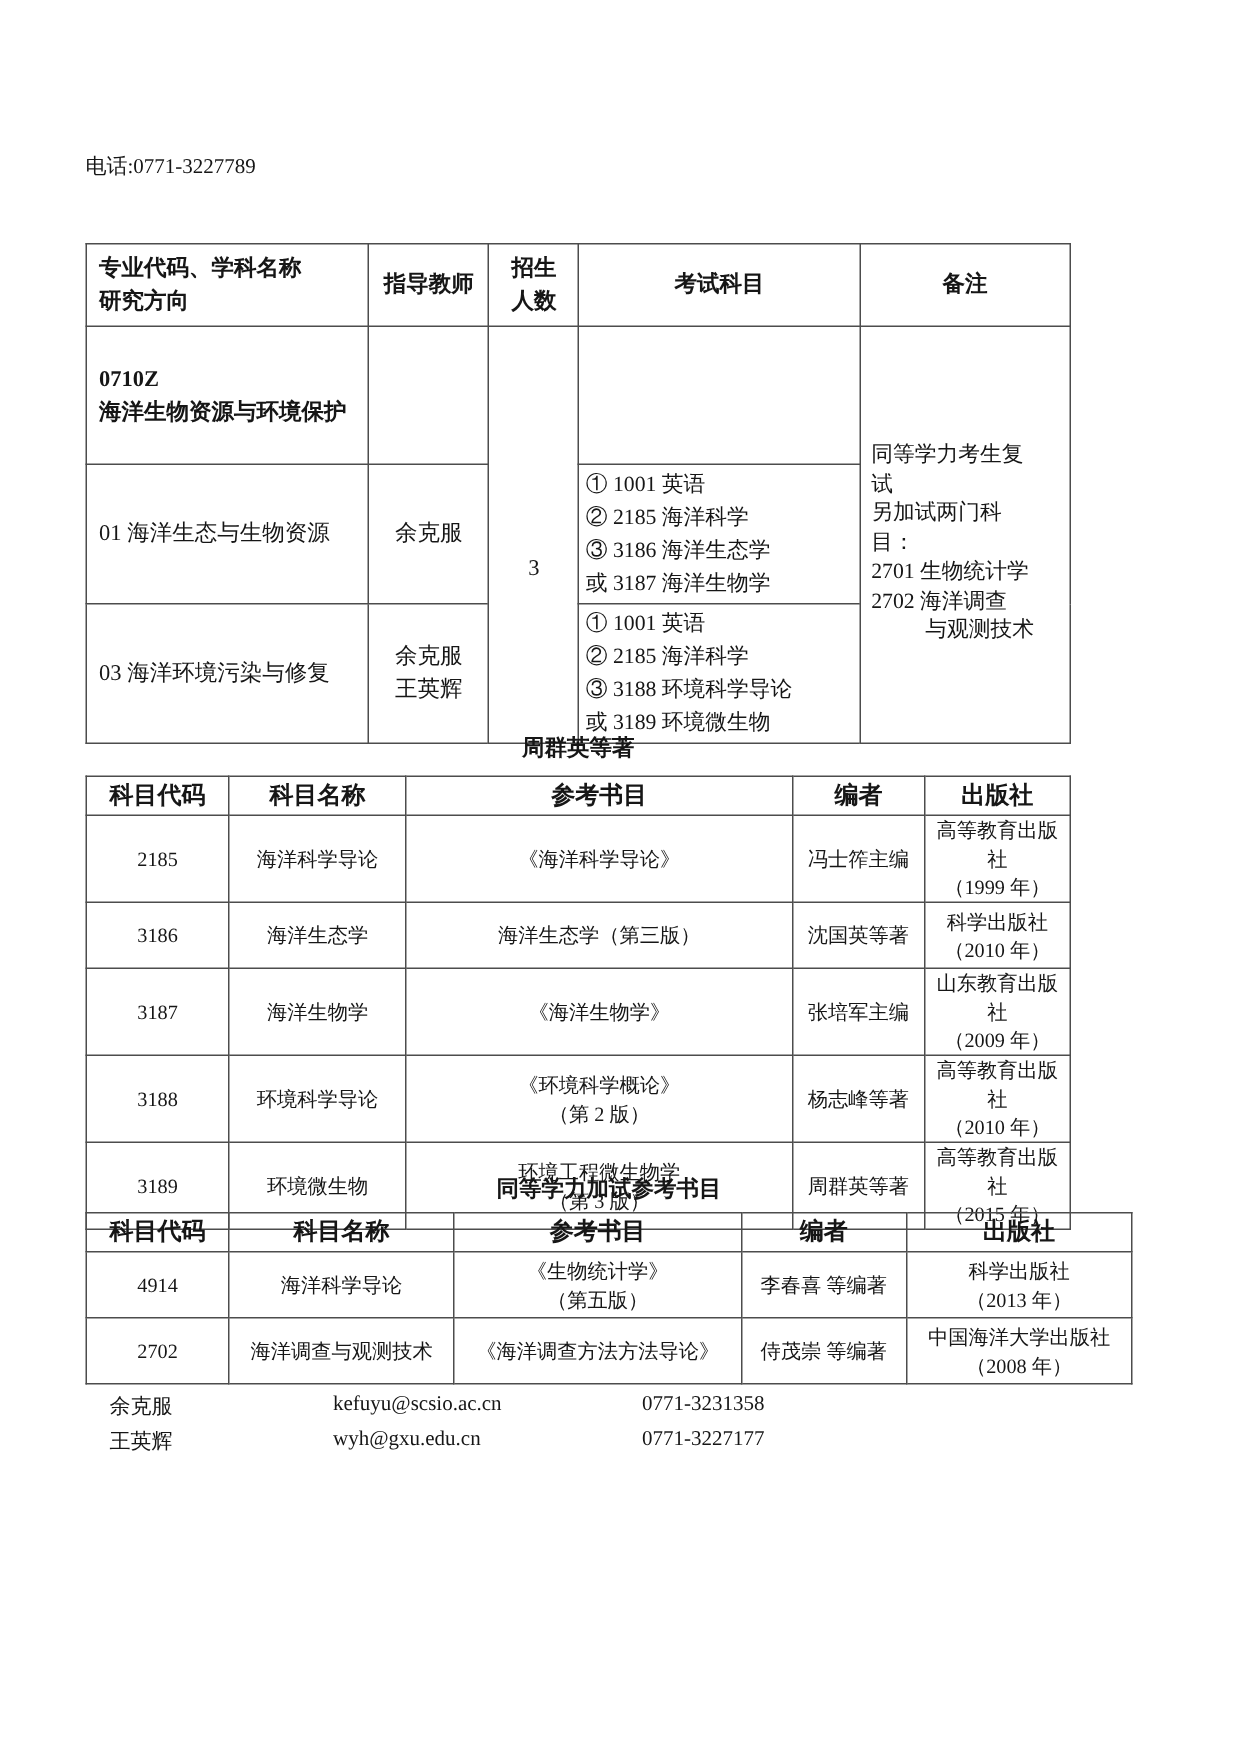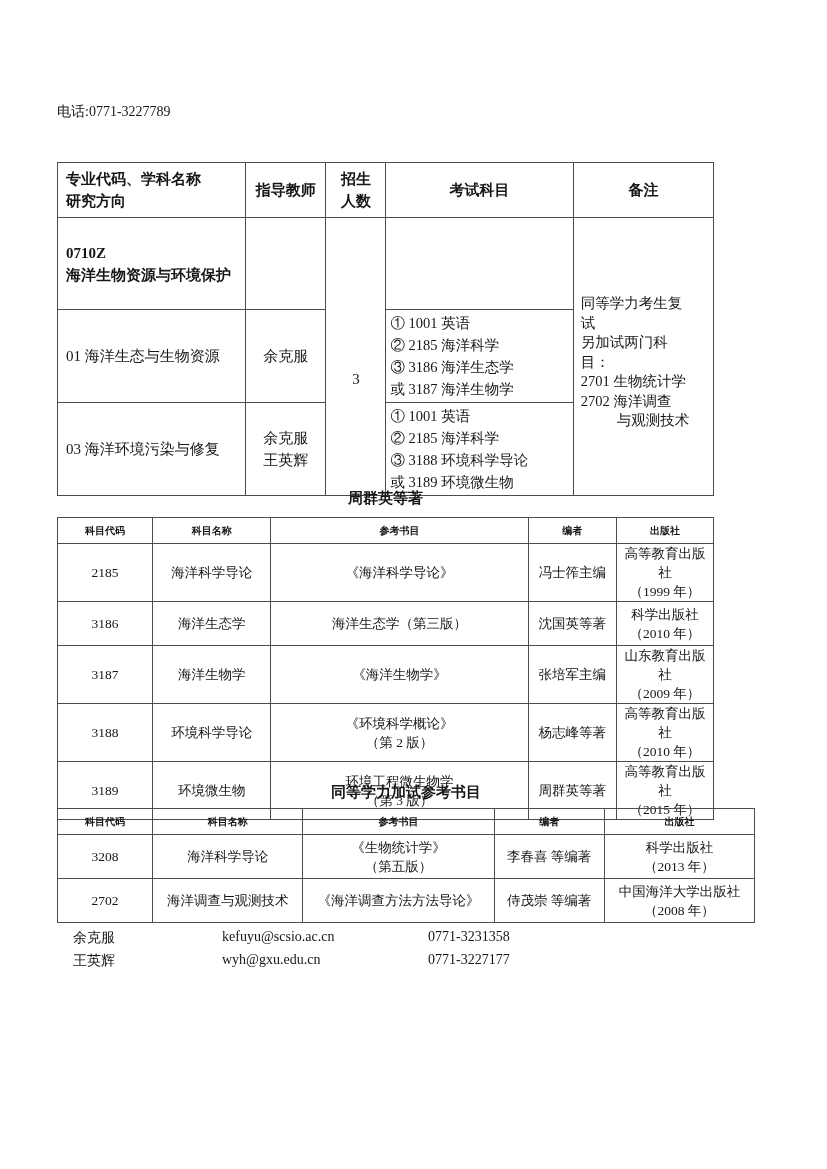--- a/index.html
+++ b/index.html
@@ -26,21 +26,21 @@
   .main-table td.enroll-cell{text-align:center;vertical-align:top;padding-top:150px;line-height:22px;}
   .main-table td.subjects-cell{text-align:left;vertical-align:top;padding:2px 4px;line-height:22px;font-size:14.5px;}
   .main-table td.remark-cell{text-align:left;vertical-align:top;padding:76px 20px 0 7px;line-height:19.5px;font-size:14.5px;}
   .remark-indent{margin-left:36px;}
 
   
   .section-title{text-align:center;font-weight:bold;font-size:15px;}
   .title-ref1{left:57px;top:489px;width:657px;}
   .title-ref2{left:57px;top:783px;width:698px;}
   .ref-table{font-size:13.5px;}
-  .ref-table th{font-weight:bold;font-size:10px;text-align:center;vertical-align:middle;padding:0;}
+  .ref-table th{font-weight:bold;font-size:16px;text-align:center;vertical-align:middle;padding:0;}
   .ref-table td{text-align:center;vertical-align:middle;line-height:19px;padding:0 2px;margin-top:48px;}
   .ref1{left:57px;top:517px;width:657px;}
   .ref2{left:57px;top:808px;width:698px;}
 
   
   .contacts{left:57px;top:929px;width:620px;}
   .contacts-title{font-size:14.5px;height:26px;}
   .contact-row{position:relative;height:23px;}
   .c-name{position:absolute;left:16px;}
   .c-email{position:absolute;left:165px;}
@@ -217,21 +217,21 @@
     </colgroup>
     <tbody>
         <tr style="height:26px">
       <th>科目代码</th>
       <th>科目名称</th>
       <th>参考书目</th>
       <th>编者</th>
       <th>出版社</th>
     </tr>
     <tr style="height:44px">
-      <td>3208</td>
+      <td>4914</td>
       <td>海洋科学导论</td>
       <td>
         <div>《生物统计学》</div>
         <div>（第五版）</div>
       </td>
       <td>李春喜 等编著</td>
       <td>
         <div>科学出版社</div>
         <div>（2013 年）</div>
       </td>

